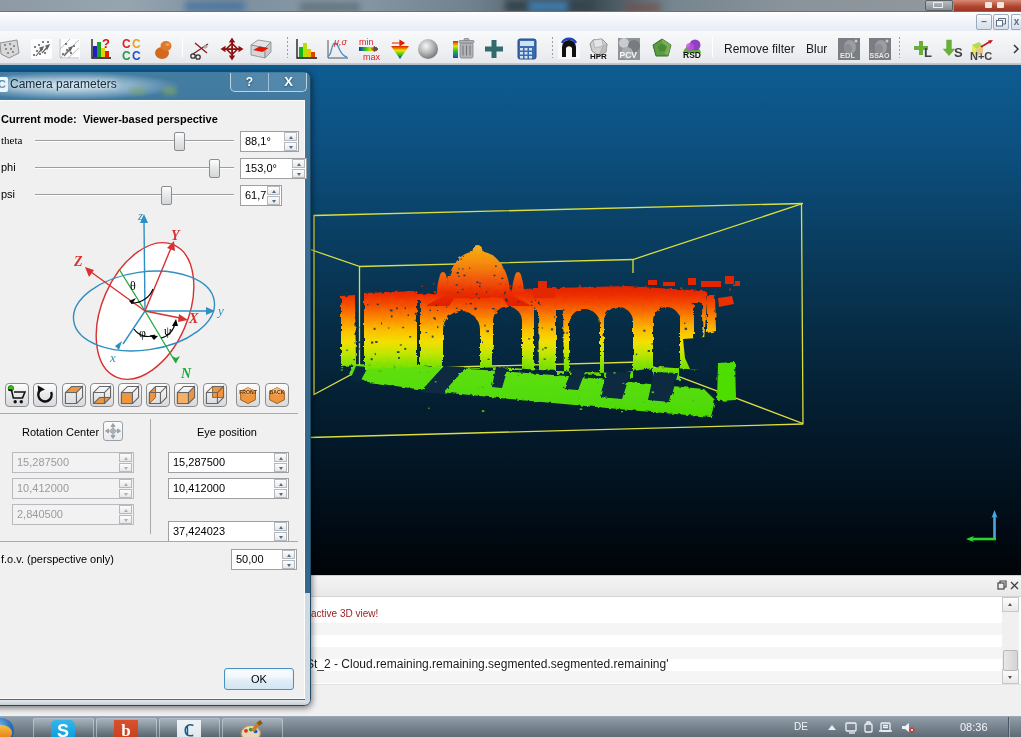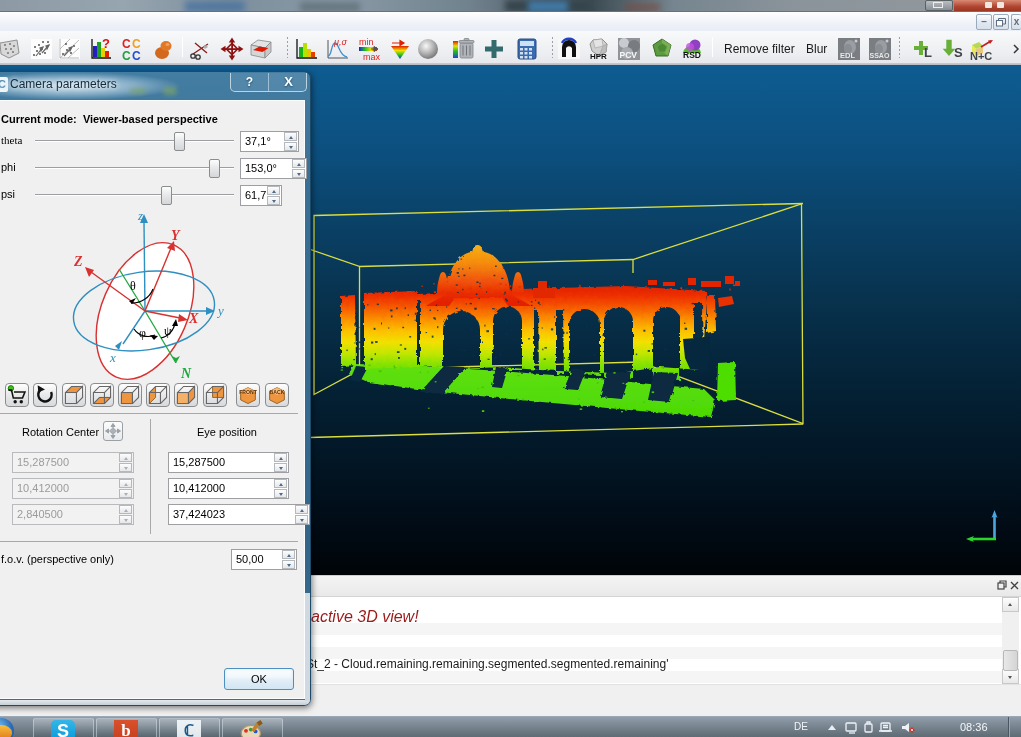--- a/index.html
+++ b/index.html
@@ -633,21 +633,21 @@
         <path d="M3,3 V1 H9 V7 H7" fill="none" stroke="#444" stroke-width="1.2"></path>
       </svg>
     <svg class="abs" style="right:2px;top:4px;" width="9" height="11" viewBox="0 0 9 11">
         <path d="M1,2 L8,9 M8,2 L1,9" stroke="#444" stroke-width="1.4"></path>
       </svg>
   </div>
   <div id="consbody" class="abs">
     <div class="abs" style="left:0;top:26px;width:1002px;height:12px;background:#f5f5f5;"></div>
     <div class="abs" style="left:0;top:50px;width:1002px;height:12px;background:#f5f5f5;"></div>
     <div class="abs" style="left:0;top:74px;width:1002px;height:12px;background:#f5f5f5;"></div>
-    <div class="abs" style="left:311px;top:11px;font-size:16px;color:#9b1a1a;font-style:italic;">active 3D view!</div>
+    <div class="abs" style="left:311px;top:11px;font-size:10px;color:#9b1a1a;">active 3D view!</div>
     <div class="abs" style="left:306px;top:60px;font-size:12px;color:#1a1a1a;">St_2 - Cloud.remaining.remaining.segmented.segmented.remaining'</div>
     <div class="abs" style="left:1002px;top:0;width:17px;height:87px;background:#f0f0f0;">
       <div class="abs" style="left:0;top:0;width:17px;height:15px;background:linear-gradient(#fdfdfd,#e8e8e8);border:1px solid #c8c8c8;">
           <span class="arr u" style="left:5px;top:5px;border-bottom-color:#555;"></span>
         </div>
       <div class="abs" style="left:0;bottom:0;width:17px;height:15px;background:linear-gradient(#fdfdfd,#e8e8e8);border:1px solid #c8c8c8;">
           <span class="arr d" style="left:5px;top:6px;border-top-color:#555;"></span>
         </div>
       <div class="abs" style="left:1px;top:53px;width:15px;height:21px;background:linear-gradient(90deg,#e8e8e8,#d4d4d4);border:1px solid #b8b8b8;border-radius:2px;"></div>
     </div>
@@ -718,21 +718,21 @@
     <div class="abs" style="left:0;right:0;bottom:0;height:5px;background:linear-gradient(#e4eaee,#c6cfd6);border-radius:0 0 7px 0;"></div>
     <div class="abs" style="right:0;bottom:4px;width:5px;height:108px;background:#d0d9df;"></div>
     <div id="dlgbody">
 
       <div class="abs" style="left:21px;top:12px;font-size:11px;color:#000;font-weight:bold;">Current mode:&nbsp;&nbsp;Viewer-based perspective</div>
 
       <div class="sliderlabel" style="left:21px;top:33px;font-family:Liberation Serif, serif;">theta</div>
       <div class="slider-track" style="left:55px;top:39px;width:199px;"></div>
       <div class="slider-handle" style="left:194px;top:31px;"></div>
       <div class="spin" style="left:260px;top:30px;width:59px;">
-          <span class="val">37,1°</span>
+          <span class="val">88,1°</span>
           <span class="btns">
             <span class="up">
               <span class="arr u"></span>
             </span>
             <span class="dn">
               <span class="arr d"></span>
             </span>
           </span>
         </div>
       <div class="sliderlabel" style="left:21px;top:60px;">phi</div>
@@ -914,21 +914,21 @@
           <span class="val">10,412000</span>
           <span class="btns">
             <span class="up">
               <span class="arr u"></span>
             </span>
             <span class="dn">
               <span class="arr d"></span>
             </span>
           </span>
         </div>
-      <div class="spin" style="left:188px;top:403px;width:142px;">
+      <div class="spin" style="left:188px;top:420px;width:121px;">
           <span class="val">37,424023</span>
           <span class="btns">
             <span class="up">
               <span class="arr u"></span>
             </span>
             <span class="dn">
               <span class="arr d"></span>
             </span>
           </span>
         </div>

